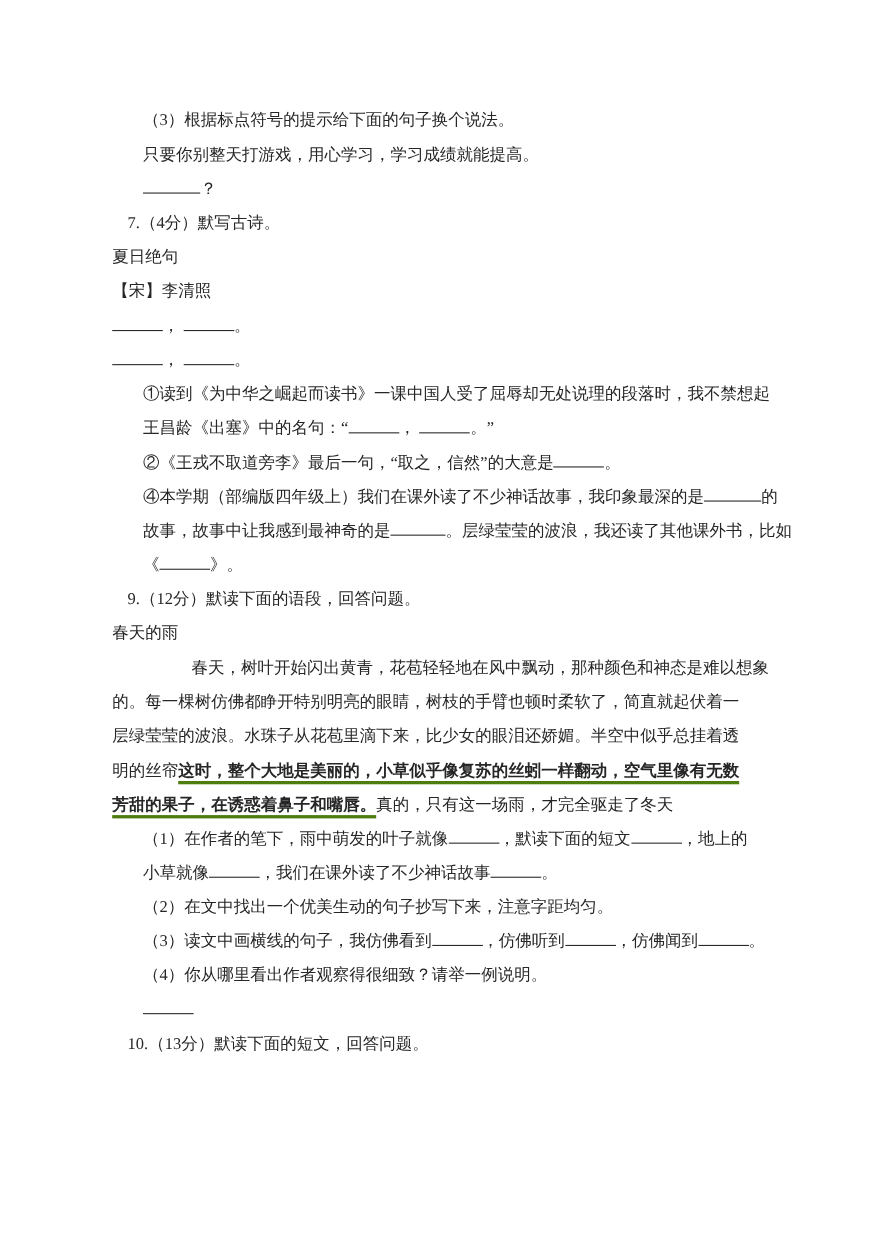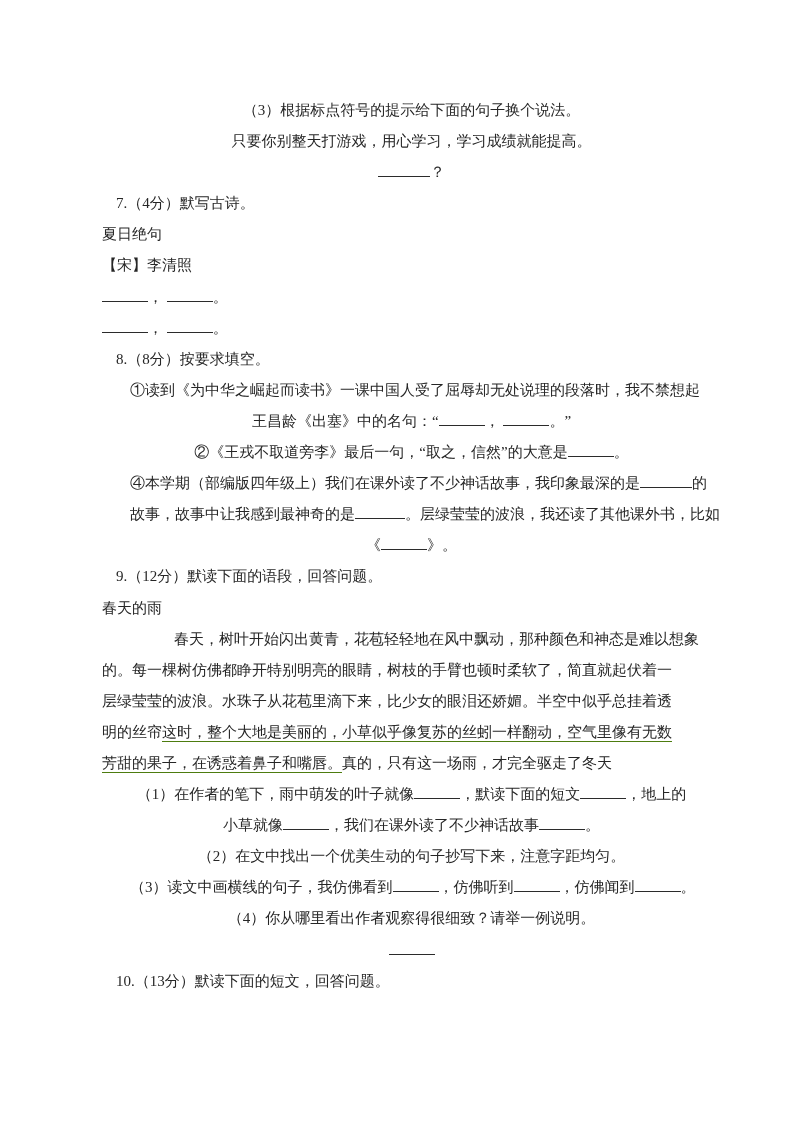--- a/index.html
+++ b/index.html
@@ -18,49 +18,49 @@
   .content {
     position:absolute;
     left:102px; top:95px;
     width:591px;
     font-size:15px;
     line-height:31.1px;
     white-space:nowrap;
   }
   .line { height:31.1px; }
   .line.q      { padding-left:14px; }
-  .line.sub    { padding-left:28px;text-align:center; }
+  .line.sub    { padding-left:28px; }
   .line.body   { padding-left:0; }
   .line.bfirst { padding-left:72px; }
   .line.center { text-align:left; padding-right:55px; }
   .blank {
     display:inline-block;
     width:46px;
     border-bottom:1px solid #2b2b2b;
     height:0.85em;
   }
   .u {
-    border-bottom:1px solid #4d7c0f;
+    border-bottom:3px solid #4d7c0f;
     padding-bottom:1.5px;
+    font-weight:bold;
   }
 </style>
 </head>
 <body>
 
 <div class="sheet">
   <div class="content">
       <div class="line sub"><span>（3）根据标点符号的提示给下面的句子换个说法。</span></div>
       <div class="line sub"><span>只要你别整天打游戏，用心学习，学习成绩就能提高。</span></div>
       <div class="line sub"><span class="blank" style="width: 52px;"></span><span>？</span></div>
       <div class="line q"><span>7.（4分）默写古诗。</span></div>
       <div class="line center"><span>夏日绝句</span></div>
       <div class="line center"><span>【宋】李清照</span></div>
       <div class="line center"><span class="blank" style="width: 46px;"></span><span>， </span><span class="blank" style="width: 46px;"></span><span>。</span></div>
       <div class="line center"><span class="blank" style="width: 46px;"></span><span>， </span><span class="blank" style="width: 46px;"></span><span>。</span></div>
-      <div class="line q"><span>8.（8分）按要求填空。</span></div>
       <div class="line sub"><span>①读到《为中华之崛起而读书》一课中国人受了屈辱却无处说理的段落时，我不禁想起</span></div>
       <div class="line sub"><span>王昌龄《出塞》中的名句：“</span><span class="blank" style="width: 46px;"></span><span>， </span><span class="blank" style="width: 46px;"></span><span>。”</span></div>
       <div class="line sub"><span>②《王戎不取道旁李》最后一句，“取之，信然”的大意是</span><span class="blank" style="width: 46px;"></span><span>。</span></div>
       <div class="line sub"><span>④本学期（部编版四年级上）我们在课外读了不少神话故事，我印象最深的是</span><span class="blank" style="width: 52px;"></span><span>的</span></div>
       <div class="line sub"><span>故事，故事中让我感到最神奇的是</span><span class="blank" style="width: 50px;"></span><span>。层绿莹莹的波浪，我还读了其他课外书，比如</span></div>
       <div class="line sub"><span>《</span><span class="blank" style="width: 46px;"></span><span>》。</span></div>
       <div class="line q"><span>9.（12分）默读下面的语段，回答问题。</span></div>
       <div class="line center"><span>春天的雨</span></div>
       <div class="line bfirst"><span>春天，树叶开始闪出黄青，花苞轻轻地在风中飘动，那种颜色和神态是难以想象</span></div>
       <div class="line body"><span>的。每一棵树仿佛都睁开特别明亮的眼睛，树枝的手臂也顿时柔软了，简直就起伏着一</span></div>

